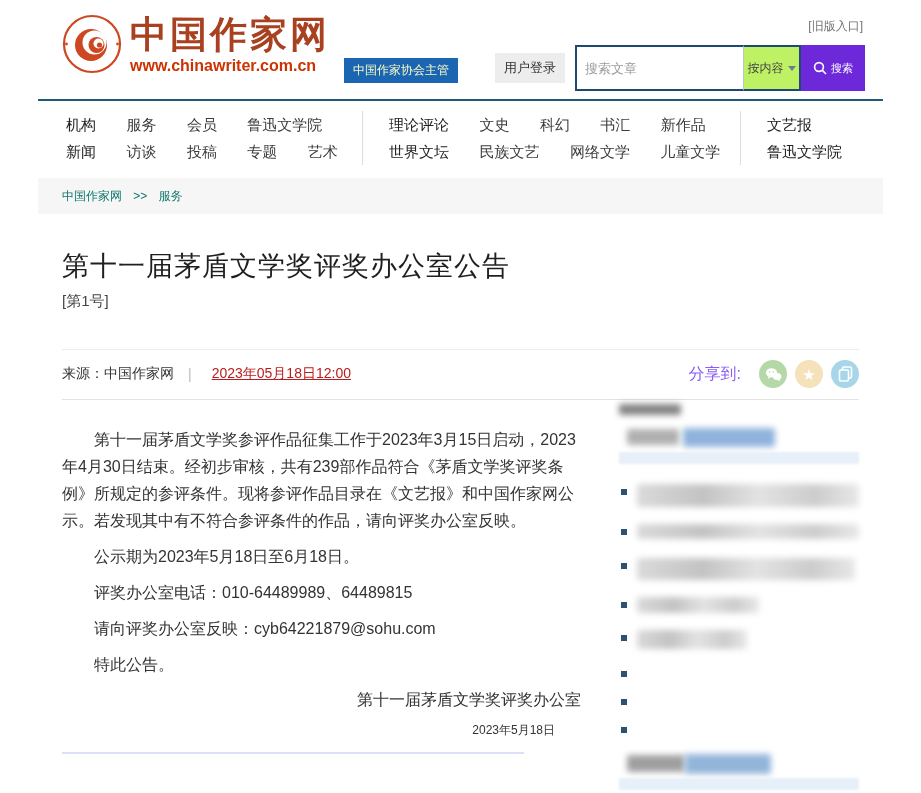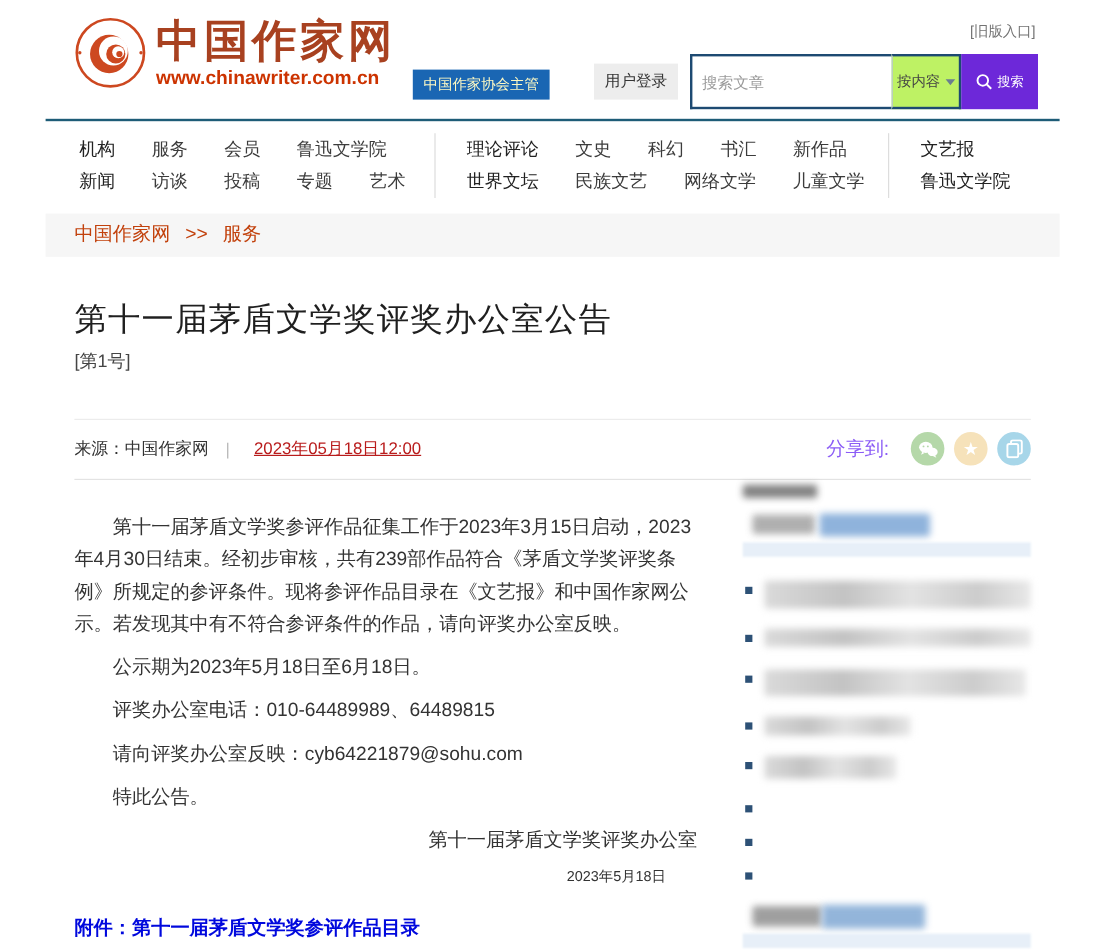--- a/index.html
+++ b/index.html
@@ -39,21 +39,21 @@
   .nav-group { padding: 0 4px; }
   .nav-group + .nav-group { border-left: 1px solid #ddd; padding-left: 26px; }
   .nav-group.g1 { width: 300px; }
   .nav-group.g2 { width: 378px; }
   .nav-row { line-height: 27px; white-space: nowrap; }
   .nav-item { font-size: 15px; color: #3c3c3c; margin-right: 26px; cursor: pointer; display: inline-block; }
   .nav-item.bold { font-weight: normal; color: #222; }
 
   
   .breadcrumb { margin-top: 13px; background: #f6f6f6; height: 36px; line-height: 36px;
-    padding: 0 24px; font-size: 16px; color: #c2410c; }
+    padding: 0 24px; font-size: 12px; color: #0f766e; }
   .breadcrumb span { cursor: pointer; }
   .crumb-sep { margin: 0 8px; cursor: default; }
 
   
   .article-title { margin: 34px 24px 0; font-size: 27px; font-weight: normal; color: #1f1f1f; letter-spacing: 1px; }
   .article-issue { margin: 8px 24px 0; font-size: 15px; color: #454545; }
   .meta { margin: 38px 24px 0; border-top: 1px solid #ececec; border-bottom: 1px solid #e3e3e3;
     padding: 10px 0 11px; display: flex; justify-content: space-between; align-items: center; }
   .meta-left { display: flex; align-items: center; font-size: 14px; color: #333; }
   .meta-sep { color: #bbb; margin: 0 20px 0 14px; }
@@ -228,21 +228,20 @@
 
   <div class="main">
     <div class="article-body">
       <p>第十一届茅盾文学奖参评作品征集工作于2023年3月15日启动，2023年4月30日结束。经初步审核，共有239部作品符合《茅盾文学奖评奖条例》所规定的参评条件。现将参评作品目录在《文艺报》和中国作家网公示。若发现其中有不符合参评条件的作品，请向评奖办公室反映。</p>
       <p>公示期为2023年5月18日至6月18日。</p>
       <p>评奖办公室电话：010-64489989、64489815</p>
       <p>请向评奖办公室反映：cyb64221879@sohu.com</p>
       <p>特此公告。</p>
       <div class="sig">第十一届茅盾文学奖评奖办公室</div>
       <div class="sig-date">2023年5月18日</div>
-      <div class="attachment">附件：第十一届茅盾文学奖参评作品目录</div>
       <div class="next-edge"></div>
     </div>
 
     <div class="sidebar">
       <div class="sb-minibar blur"></div>
       <div class="sb-head">
         <div class="hgray blur"></div>
         <div class="hblue blur"></div>
       </div>
       <div class="sb-strip"></div>

